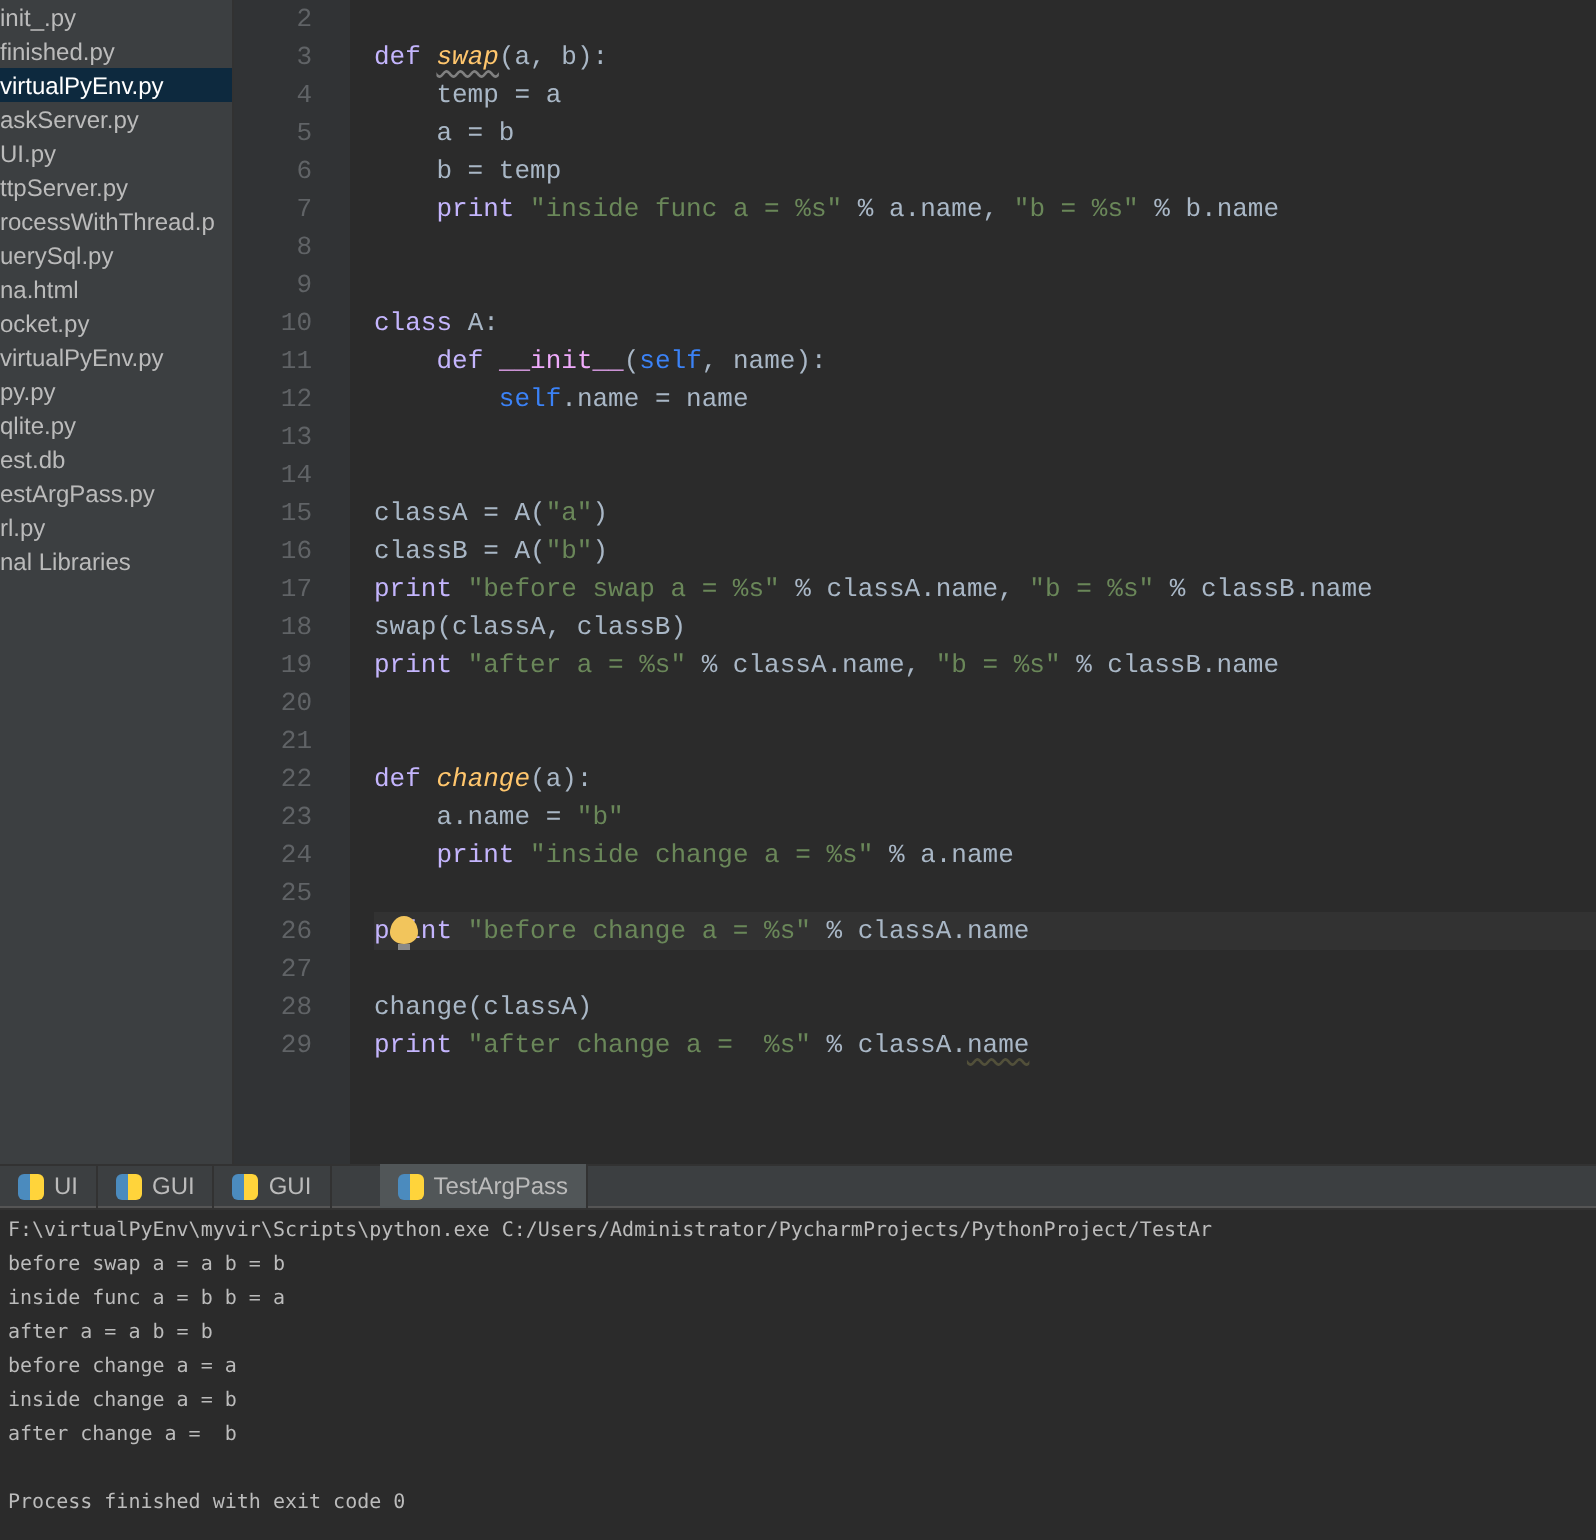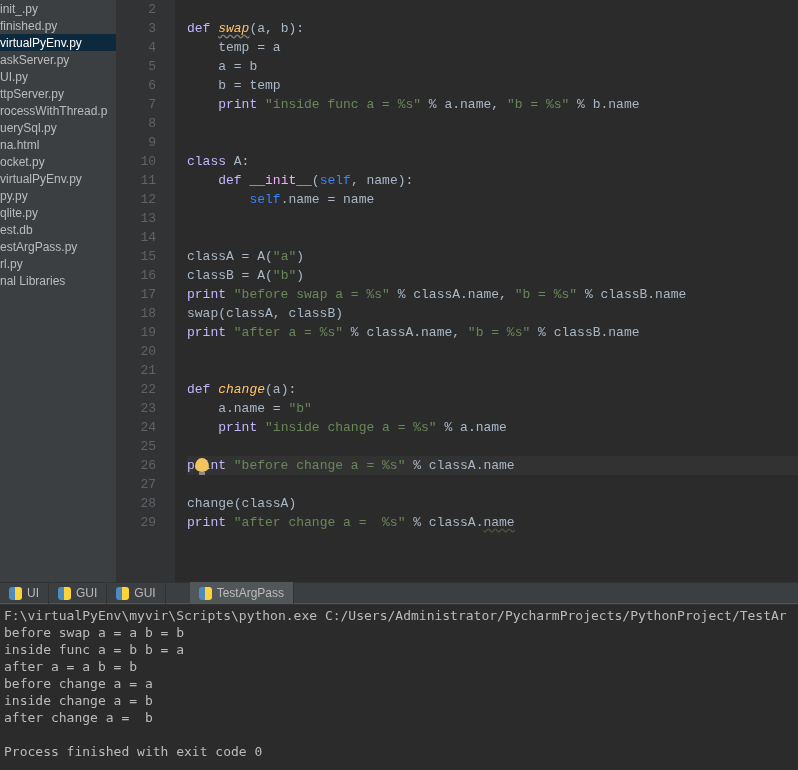--- a/index.html
+++ b/index.html
@@ -59,21 +59,21 @@
   border-top:1px solid #323232; border-bottom:1px solid #555555;
   font-family:Liberation Sans, sans-serif; font-size:12px; color:#bbb;
 }
 .rtab { padding:0 9px; height:22px; display:flex; align-items:center; gap:5px; border-right:1px solid #323232; }
 .rtab.act { background:#515658;margin-left:24px; }
 .py-icon { width:13px; height:13px; display:inline-block; position:relative; }
 .py-icon::before { content:""; position:absolute; left:0; top:0; width:7px; height:13px; background:#4b8bbe; border-radius:3px 0 0 3px; }
 .py-icon::after { content:""; position:absolute; right:0; top:0; width:7px; height:13px; background:#ffd43b; border-radius:0 3px 3px 0; }
 .console {
   flex:0 0 166px; background:#2b2b2b; color:#bbbbbb;
-  font-size:13px; line-height:17px; white-space:pre;
+  font-size:10px; line-height:17px; white-space:pre;
   padding:2px 0 0 4px; border-top:1px solid #323232;
   font-family: Consolas, monospace;
 }
 </style>
 </head>
 <body>
 
 <div class="root">
   <div class="top">
     <div class="sidebar" id="sidebar">

